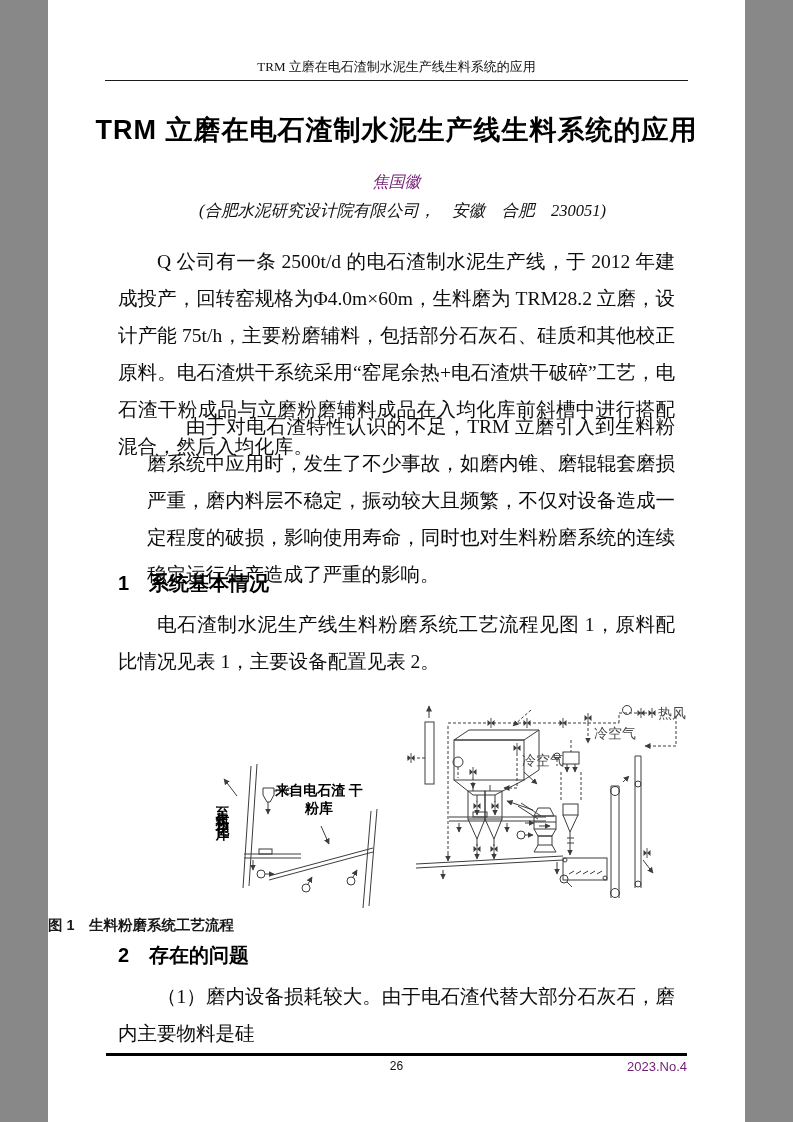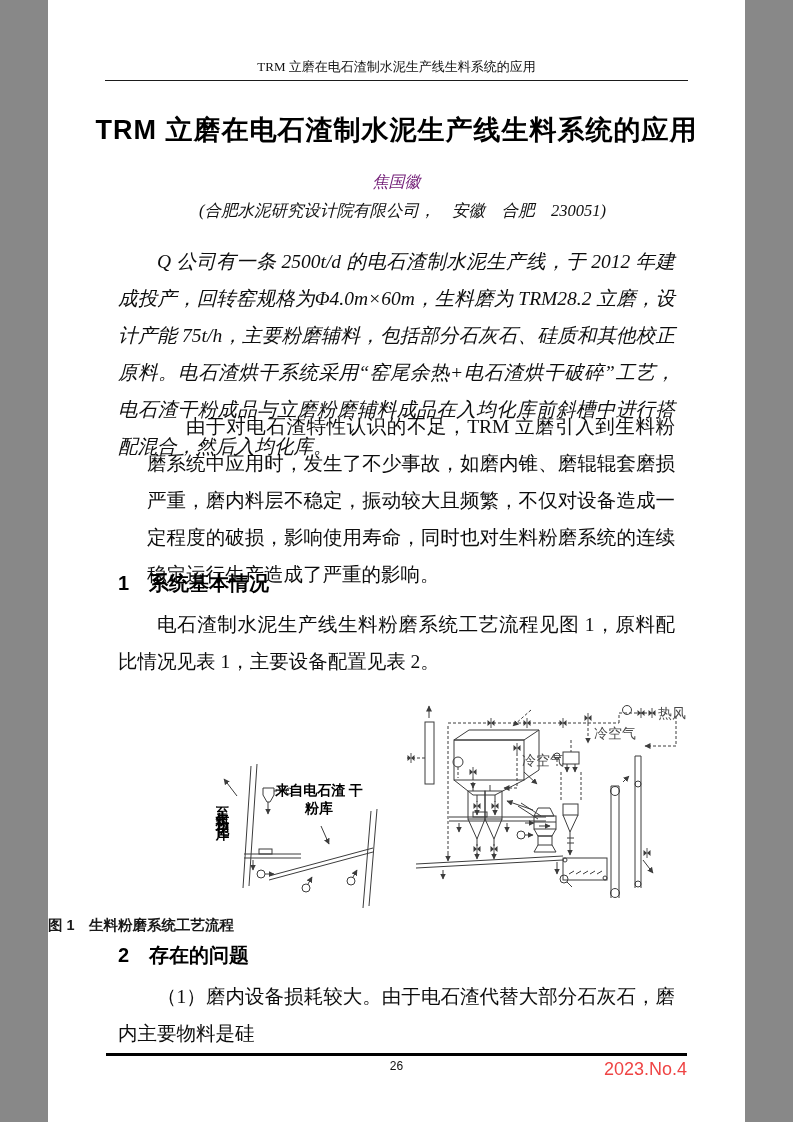--- a/index.html
+++ b/index.html
@@ -9,40 +9,40 @@
   .running-title{position:absolute;top:58px;left:0;right:0;text-align:center;font-size:13px;color:#111;}
   .header-rule{position:absolute;top:80px;left:57px;right:57px;border-top:1.5px solid #1b1b1b;}
   
   .article-title{position:absolute;top:112px;left:0;right:0;text-align:center;margin:0;
                  font-family:"Liberation Sans",sans-serif;font-weight:700;font-size:27px;letter-spacing:1px;color:#000;}
   .author{position:absolute;top:172px;left:0;right:0;text-align:center;font-size:16px;font-style:italic;color:#701a75;}
   .affiliation{position:absolute;top:200px;left:12px;right:0;text-align:center;font-size:16.5px;font-style:italic;color:#111;}
   
   .body-para{position:absolute;left:70px;right:70px;margin:0;font-size:19.5px;line-height:37px;
              text-align:justify;text-indent:2em;color:#0d0d0d;}
-  .p1{top:243px;font-style:italic;} .p2{top:408px;margin-left:29px;} .p3{top:606px;} .p4{top:978px;}
+  .p1{top:243px;} .p2{top:408px;margin-left:29px;} .p3{top:606px;} .p4{top:978px;}
   .sec-heading{position:absolute;left:70px;right:70px;margin:0;font-family:"Liberation Sans",sans-serif;
                font-weight:700;font-size:20px;color:#000;white-space:pre-wrap;}
   .h-sec1{top:570px;} .h-sec2{top:942px;}
   
   .figure1{position:absolute;top:698px;left:163px;width:497px;height:215px;margin:0;}
   .fig-canvas{position:relative;width:497px;height:215px;}
   .fig-canvas svg{position:absolute;top:0;left:0;}
   .fig-label{position:absolute;font-size:14px;line-height:18px;white-space:nowrap;}
   .lbl-black{font-weight:700;color:#000;}
   .lbl-gray{color:#4a4a4a;font-family:"Liberation Sans",sans-serif;}
   .lbl-vert{writing-mode:vertical-rl;text-orientation:upright;letter-spacing:4px;font-size:13.5px;font-weight:700;color:#000;}
   .lbl-center{text-align:center;white-space:normal;width:92px;}
   .fig-caption{position:absolute;top:916px;left:0;right:0;text-align:left;margin:0;
                font-family:"Liberation Sans",sans-serif;font-weight:700;font-size:14.5px;color:#1a1a1a;}
   
   .footer-rule{position:absolute;top:1053px;left:58px;right:58px;border-top:3px solid #000;}
   .page-number{position:absolute;top:1059px;left:0;right:0;text-align:center;
                font-family:"Liberation Sans",sans-serif;font-size:12px;color:#111;}
-  .issue{position:absolute;top:1059px;right:58px;font-family:"Liberation Sans",sans-serif;font-size:18px;color:#ef4444;}
+  .issue{position:absolute;top:1059px;right:58px;font-family:"Liberation Sans",sans-serif;font-size:13px;color:#701a75;}
 </style>
 </head>
 <body>
 
 <div class="page">
 
   <div class="running-title">TRM 立磨在电石渣制水泥生产线生料系统的应用</div>
   <div class="header-rule"></div>
 
   <h1 class="article-title">TRM 立磨在电石渣制水泥生产线生料系统的应用</h1>

